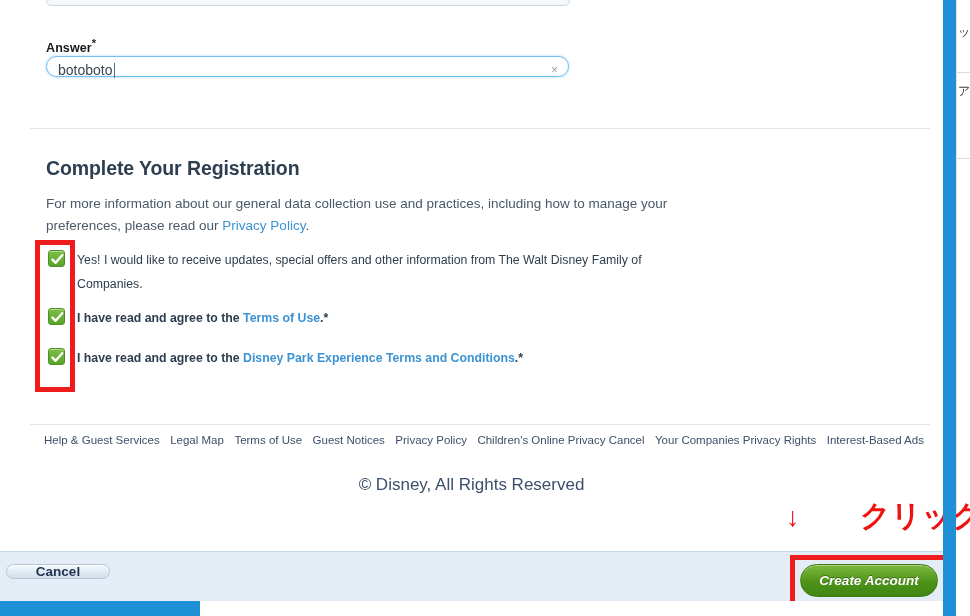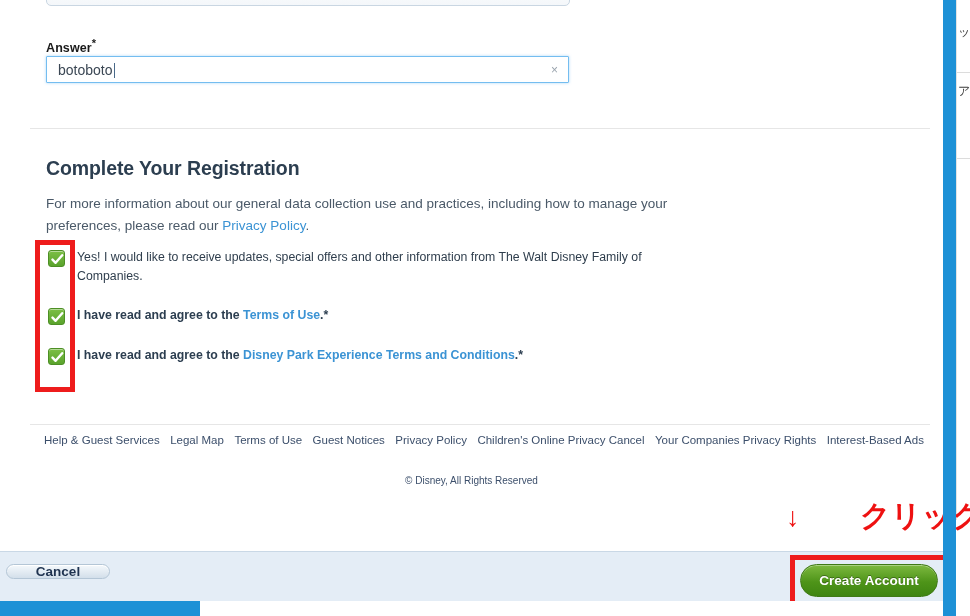--- a/index.html
+++ b/index.html
@@ -110,23 +110,23 @@
     letter-spacing: .1px;
   }
   .answer-label .req { font-size: 11px; vertical-align: super; }
 
   
   .answer-field {
     position: absolute;
     left: 46px;
     top: 56px;
     width: 523px;
-    height: 27px;
+    height: 21px;
     border: 1px solid #74bdf0;
-    border-radius: 1px;
+    border-radius: 11px;
     background: #ffffff;
     box-shadow: 0 0 3px rgba(100,180,240,.55);
   }
   .answer-field .val {
     position: absolute;
     left: 11px;
     top: 5px;
     font-size: 14px;
     color: #3b4754;
     white-space: nowrap;
@@ -203,21 +203,21 @@
     box-shadow: inset 0 1px 0 rgba(255,255,255,.45);
   }
   .cbox svg { position: absolute; left: 2px; top: 2px; }
 
   .cb-text {
     position: absolute;
     left: 29px;
     top: -2px;
     width: 590px;
     font-size: 12.3px;
-    line-height: 19px;
+    line-height: 24px;
     color: #2c3e50;
     font-weight: bold;
   }
   .cb-row.r1 .cb-text { font-weight: normal; color: #2f3e4d; }
 
   
   .anno-box {
     position: absolute;
     left: 35px;
     top: 240px;
@@ -253,21 +253,21 @@
     color: #3c4f6b;
     text-decoration: none;
     white-space: nowrap;
   }
   .copyright {
     position: absolute;
     left: 0;
     top: 475px;
     width: 943px;
     text-align: center;
-    font-size: 10px;
+    font-size: 17px;
     color: #3c4f6b;
   }
 
   
   .anno-click-arrow {
     position: absolute;
     left: 786px;
     top: 500px;
     font-size: 27px;
     color: #ee1111;
@@ -326,20 +326,21 @@
     background: linear-gradient(#7db93f, #4e9419 55%, #3f8512);
     color: #ffffff;
     font-size: 13.5px;
     font-weight: bold;
     display: flex;
     align-items: center;
     justify-content: center;
     cursor: pointer;
     text-shadow: 0 -1px 0 rgba(0,0,0,.35);
     box-shadow: inset 0 1px 0 rgba(255,255,255,.35);
+    font-style: italic;
   }
 
   .anno-btn-box {
     position: absolute;
     left: 790px;
     top: 555px;
     width: 158px;
     height: 52px;
     border: 5px solid #ee1c1c;
     background: transparent;

